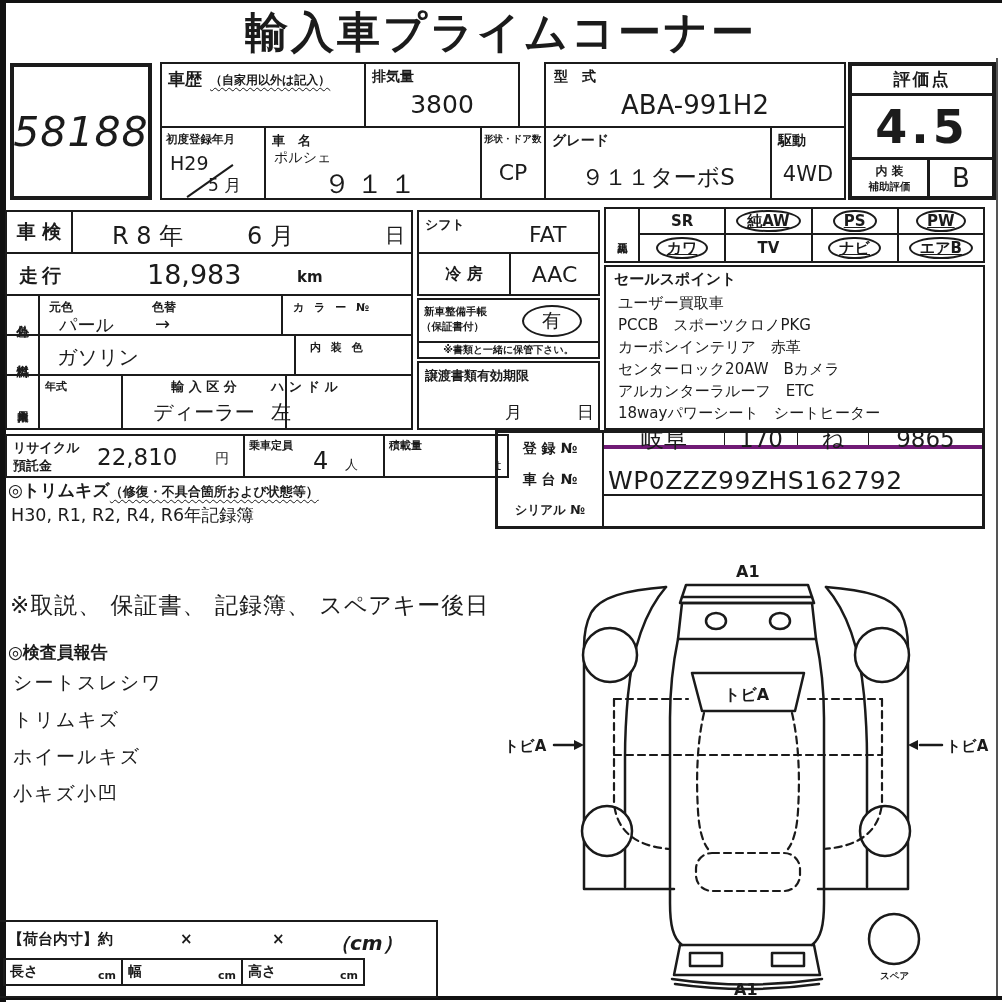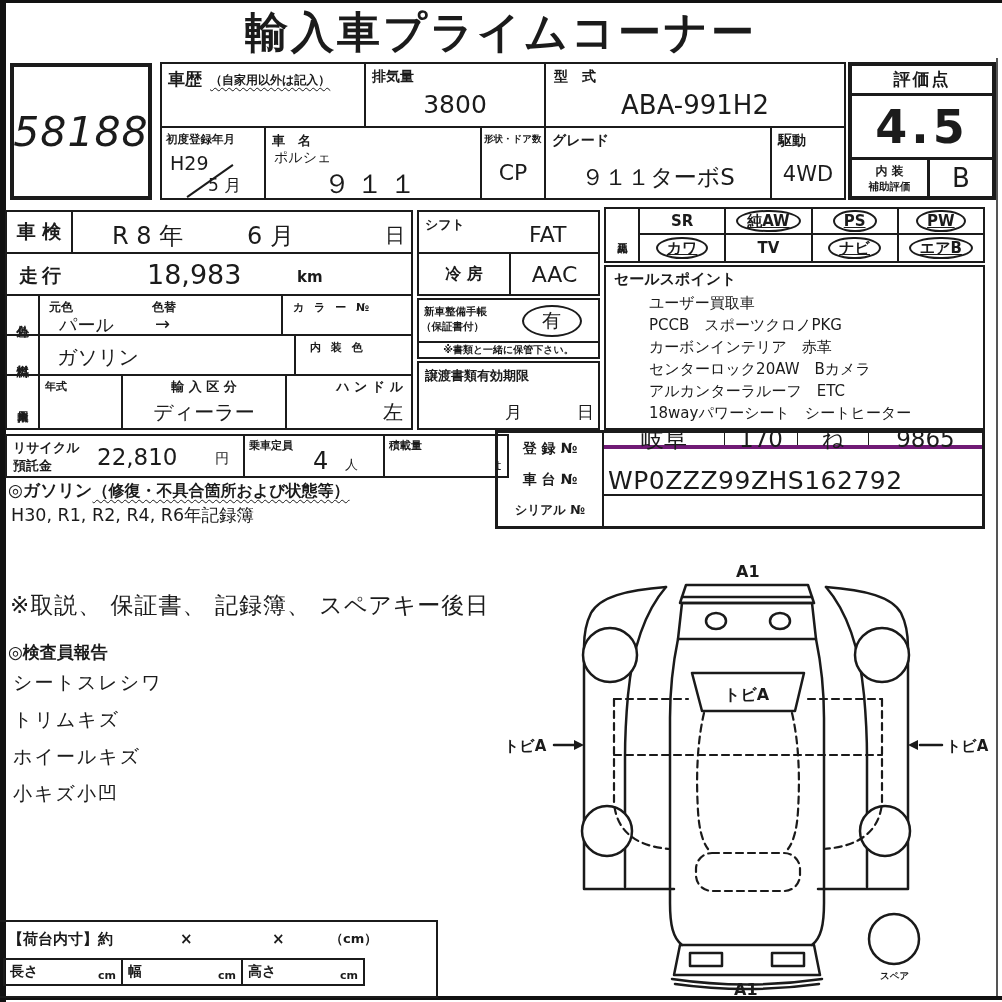--- a/index.html
+++ b/index.html
@@ -35,21 +35,21 @@
   <div class="cell b4" style="left:10px;top:63px;width:142px;height:137px;">
     <div class="abs ctr" style="left:0;top:0;right:0;bottom:0;font-style:italic;">
       <span style="font-size:41px;letter-spacing:1px;">58188</span>
     </div>
   </div>
 
   <div class="cell" style="left:160px;top:62px;width:206px;height:66px;">
     <span class="lbl" style="position:absolute;left:6px;top:4px;font-size:17px;">車歴</span>
     <span class="lbl wavy" style="position:absolute;left:48px;top:8px;font-size:12px;">（自家用以外は記入）</span>
   </div>
-  <div class="cell" style="left:364px;top:62px;width:182px;height:66px;">
+  <div class="cell" style="left:364px;top:62px;width:156px;height:66px;">
     <span class="lbl" style="position:absolute;left:6px;top:4px;font-size:14px;">排気量</span>
     <div class="abs" style="left:0;top:26px;width:100%;text-align:center;">
       <span style="font-size:25px;">3800</span>
     </div>
   </div>
   <div class="cell" style="left:544px;top:62px;width:302px;height:66px;">
     <span class="lbl" style="position:absolute;left:8px;top:4px;font-size:14px;">型　式</span>
     <div class="abs" style="left:0;top:26px;width:100%;text-align:center;">
       <span style="font-size:26px;">ABA-991H2</span>
     </div>
@@ -145,21 +145,21 @@
     <div class="abs ctr" style="left:0;top:0;width:33px;height:100%;border-right:2px solid #1b1b1b;">
       <span class="vlabel" style="font-size:11px;">輸入車用</span>
     </div>
     <div class="abs" style="left:33px;top:0;width:83px;height:100%;border-right:2px solid #1b1b1b;">
       <span class="lbl" style="position:absolute;left:5px;top:3px;font-size:11px;">年式</span>
     </div>
     <div class="abs" style="left:116px;top:0;width:164px;height:100%;border-right:2px solid #1b1b1b;text-align:center;">
       <div class="lbl" style="font-size:13px;margin-top:2px;">輸 入 区 分</div>
       <div style="font-size:20px;margin-top:3px;">ディーラー</div>
     </div>
-    <div class="abs" style="left:272px;top:0;width:124px;height:100%;text-align:right;">
+    <div class="abs" style="left:264px;top:0;width:124px;height:100%;text-align:left;">
       <div class="lbl" style="font-size:13px;margin-top:2px;">ハ ン ド ル</div>
       <div style="font-size:20px;margin-top:3px;">左</div>
     </div>
   </div>
 
   <div class="cell" style="left:417px;top:210px;width:183px;height:44px;">
     <span class="lbl" style="position:absolute;left:6px;top:4px;font-size:13px;">シフト</span>
     <span style="position:absolute;left:110px;top:10px;font-size:22px;">FAT</span>
   </div>
   <div class="cell" style="left:417px;top:252px;width:183px;height:44px;">
@@ -221,21 +221,21 @@
           <span class="circ">ナビ</span>
         </div>
       <div class="opt-col">
           <span class="circ">エアB</span>
         </div>
     </div>
   </div>
 
   <div class="cell" style="left:604px;top:265px;width:381px;height:165px;">
     <div class="lbl" style="position:absolute;left:8px;top:3px;font-size:15px;">セールスポイント</div>
-    <div class="abs" style="left:12px;top:25px;right:4px;font-size:15px;line-height:22px;margin-left:31px;">
+    <div class="abs" style="left:12px;top:25px;right:4px;font-size:15px;line-height:22px;">
       <div>ユーザー買取車</div>
       <div>PCCB　スポーツクロノPKG</div>
       <div>カーボンインテリア　赤革</div>
       <div>センターロック20AW　Bカメラ</div>
       <div>アルカンターラルーフ　ETC</div>
       <div>18wayパワーシート　シートヒーター</div>
     </div>
   </div>
 
   <div class="cell" style="left:5px;top:434px;width:504px;height:44px;">
@@ -282,21 +282,21 @@
           <span style="font-size:23px;">9865</span>
         </div>
     </div>
     <div class="abs" style="left:106px;top:32px;right:0;height:31px;border-bottom:2px solid #1b1b1b;">
       <span style="position:absolute;left:4px;top:1px;font-size:25px;letter-spacing:0.5px;white-space:nowrap;">WP0ZZZ99ZHS162792</span>
     </div>
     <div class="abs" style="left:106px;top:63px;right:0;bottom:0;"></div>
   </div>
 
   <div class="abs" style="left:8px;top:479px;white-space:nowrap;">
-    <span class="lbl" style="font-size:17px;">◎ガソリン</span><span class="lbl wavy" style="font-size:16px;">（修復・不具合箇所および状態等）</span>
+    <span class="lbl" style="font-size:17px;">◎トリムキズ</span><span class="lbl wavy" style="font-size:13px;">（修復・不具合箇所および状態等）</span>
   </div>
   <div class="abs" style="left:11px;top:503px;font-size:17.5px;">H30, R1, R2, R4, R6年記録簿</div>
   <div class="abs" style="left:10px;top:590px;font-size:23px;letter-spacing:1px;">※取説、 保証書、 記録簿、 スペアキー後日</div>
 
   <div class="abs lbl" style="left:8px;top:641px;font-size:17px;">◎検査員報告</div>
   <div class="abs" style="left:13px;top:670px;font-size:19px;letter-spacing:2px;">シートスレシワ</div>
   <div class="abs" style="left:13px;top:707px;font-size:19px;letter-spacing:2px;">トリムキズ</div>
   <div class="abs" style="left:13px;top:744px;font-size:19px;letter-spacing:2px;">ホイールキズ</div>
   <div class="abs" style="left:13px;top:781px;font-size:19px;letter-spacing:2px;">小キズ小凹</div>
 
@@ -354,21 +354,21 @@
     <text x="234" y="147" font-size="16">トビA</text>
     <text x="14" y="198" font-size="15">トビA</text>
     <text x="456" y="198" font-size="15">トビA</text>
     <text x="390" y="426" font-size="9.5">スペア</text>
   </svg>
 
   <div class="cell" style="left:0;top:920px;width:438px;height:78px;border-left:none;">
     <span class="lbl" style="position:absolute;left:8px;top:8px;font-size:15px;">【荷台内寸】約</span>
     <span class="lbl" style="position:absolute;left:180px;top:8px;font-size:15px;">×</span>
     <span class="lbl" style="position:absolute;left:272px;top:8px;font-size:15px;">×</span>
-    <span class="lbl" style="position:absolute;left:330px;top:8px;font-size:13px;">（cm）</span>
+    <span class="lbl" style="position:absolute;left:330px;top:8px;font-size:20px;font-style:italic;">（cm）</span>
     <div class="cell" style="left:3px;top:36px;width:120px;height:28px;">
       <span class="lbl" style="position:absolute;left:5px;top:3px;font-size:14px;">長さ</span>
       <span class="lbl" style="position:absolute;right:5px;bottom:2px;font-size:11px;">cm</span>
     </div>
     <div class="cell" style="left:121px;top:36px;width:122px;height:28px;">
       <span class="lbl" style="position:absolute;left:5px;top:3px;font-size:14px;">幅</span>
       <span class="lbl" style="position:absolute;right:5px;bottom:2px;font-size:11px;">cm</span>
     </div>
     <div class="cell" style="left:241px;top:36px;width:124px;height:28px;">
       <span class="lbl" style="position:absolute;left:5px;top:3px;font-size:14px;">高さ</span>

